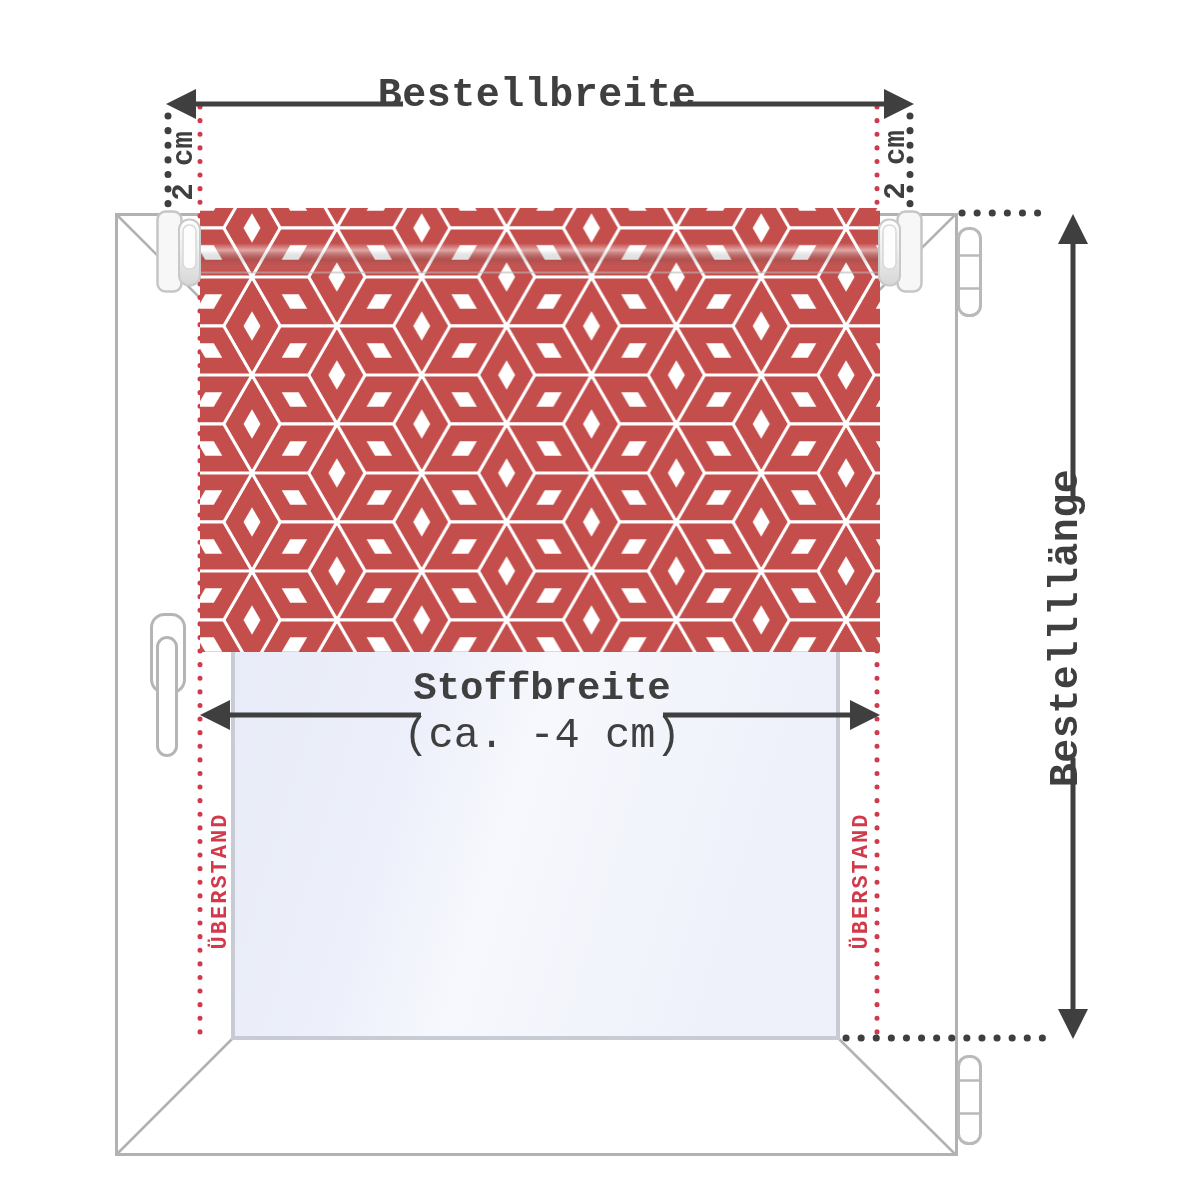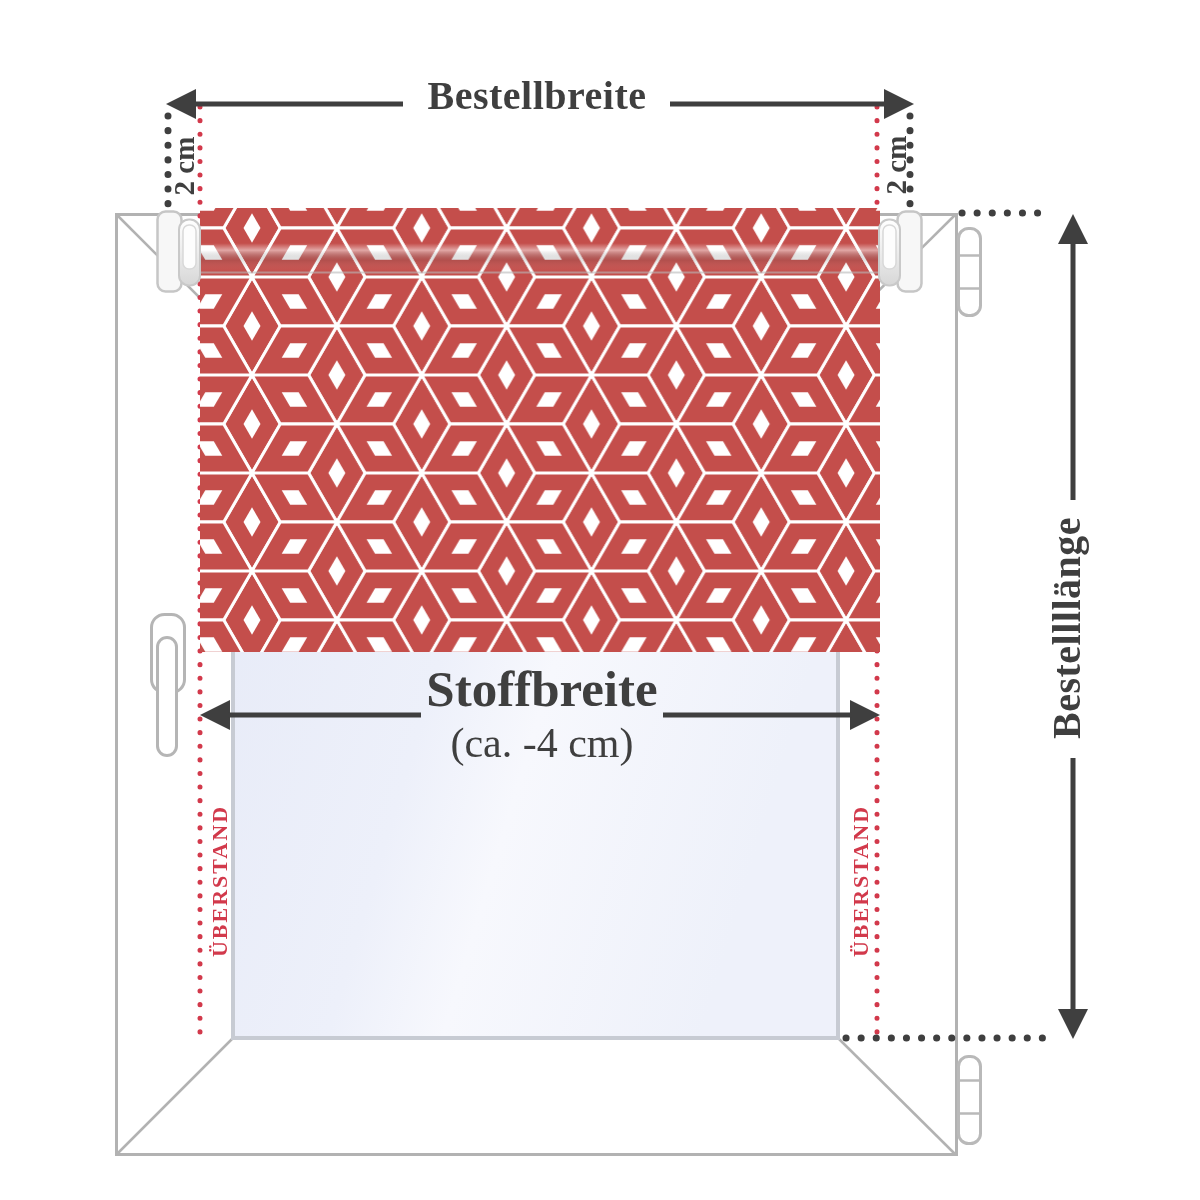--- a/index.html
+++ b/index.html
@@ -1,31 +1,31 @@
 <!DOCTYPE html>
 <html><head>
 <meta charset="utf-8">
 <style>
   html,body{margin:0;padding:0;background:#ffffff;}
   #stage{
     position:relative;width:1172px;height:1200px;background:#ffffff;
-    font-family:Liberation Serif, serif;overflow:hidden;
+    font-family:Liberation Mono, monospace;overflow:hidden;
   }
   #drawing{position:absolute;left:0;top:0;}
   .lbl{position:absolute;color:#3f3f3f;font-weight:bold;white-space:nowrap;}
   .lbl-h{transform:translate(-50%,-50%);}
   .lbl-v{transform:translate(-50%,-50%) rotate(-90deg);}
   #label-bestellbreite{left:537px;top:95px;font-size:40px;letter-spacing:0.5px;}
   #label-2cm-left{left:184px;top:166px;font-size:29px;}
   #label-2cm-right{left:896px;top:165px;font-size:29px;}
   #stoffbreite-block{
     position:absolute;left:542px;top:714px;transform:translate(-50%,-50%);
     text-align:center;color:#3f3f3f;line-height:1.18;
   }
-  #label-stoffbreite{font-size:51px;font-weight:bold;}
+  #label-stoffbreite{font-size:39px;font-weight:bold;}
   #label-stoffbreite-note{font-size:42px;font-weight:normal;}
   #label-bestelllaenge{left:1066px;top:628px;font-size:40px;letter-spacing:0.5px;}
   .overhang{color:#d2394b;font-size:22px;letter-spacing:2px;font-weight:bold;}
   #label-ueberstand-left{left:220px;top:881px;}
   #label-ueberstand-right{left:861px;top:881px;}
 </style>
 </head>
 <body>
 
 <div id="stage">

